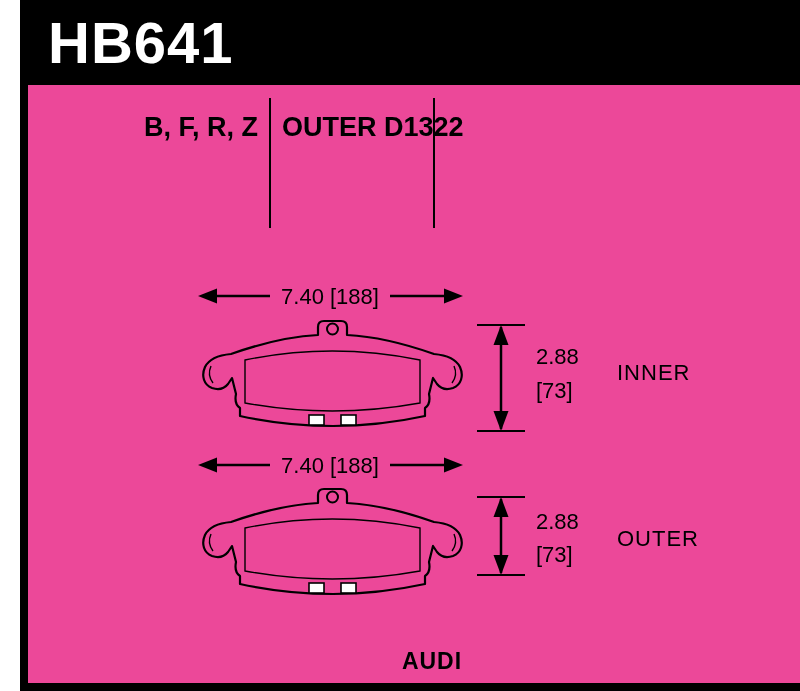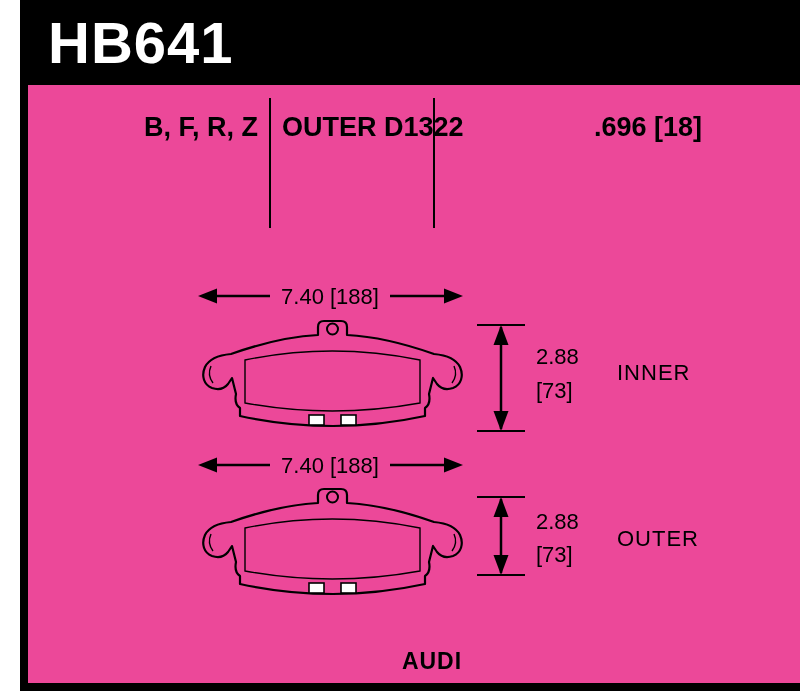--- a/index.html
+++ b/index.html
@@ -42,21 +42,20 @@
   <div class="topbar">
     <div class="part-number">HB641</div>
   </div>
 
   <div class="content">
 
     <div class="hdr-text compounds">B, F, R, Z</div>
     <div class="vdiv vdiv1"></div>
     <div class="hdr-text fmsi">OUTER D1322</div>
     <div class="vdiv vdiv2"></div>
-    <div class="hdr-text thickness">.696 [18]</div>
 
     <svg class="drawing" viewBox="0 0 784 598" xmlns="http://www.w3.org/2000/svg">
       <defs>
         <g id="pad">
           <path d="M 36 34 Q 84 17 123 15 L 123 7 Q 123 1 129 1 L 146 1 Q 152 1 152 7 L 152 15 Q 191 17 239 34 C 250 35 261 39 265 47 C 269 56 266 65 258 68 C 252 70 246 69 242 64 L 238 58 L 234 74 Q 236 84 230 88 L 230 96 Q 184 106 138 106 Q 91 106 45 96 L 45 88 Q 39 84 41 74 L 37 58 L 33 64 C 29 69 23 70 17 68 C 9 65 6 56 10 47 C 14 39 25 35 36 34 Z" fill="none" stroke="#000" stroke-width="2.2" stroke-linejoin="round"></path>
           <circle cx="137.5" cy="9" r="5.5" fill="none" stroke="#000" stroke-width="2"></circle>
           <path d="M 50 40 Q 137 22 225 40 L 225 83 Q 137 99 50 83 Z" fill="none" stroke="#000" stroke-width="1.4"></path>
           <path d="M 16 46 Q 12 55 18 63" fill="none" stroke="#000" stroke-width="1.4"></path>
           <path d="M 259 46 Q 263 55 257 63" fill="none" stroke="#000" stroke-width="1.4"></path>
           <rect x="114" y="95" width="15" height="10" fill="#fff" stroke="#000" stroke-width="1.6"></rect>

